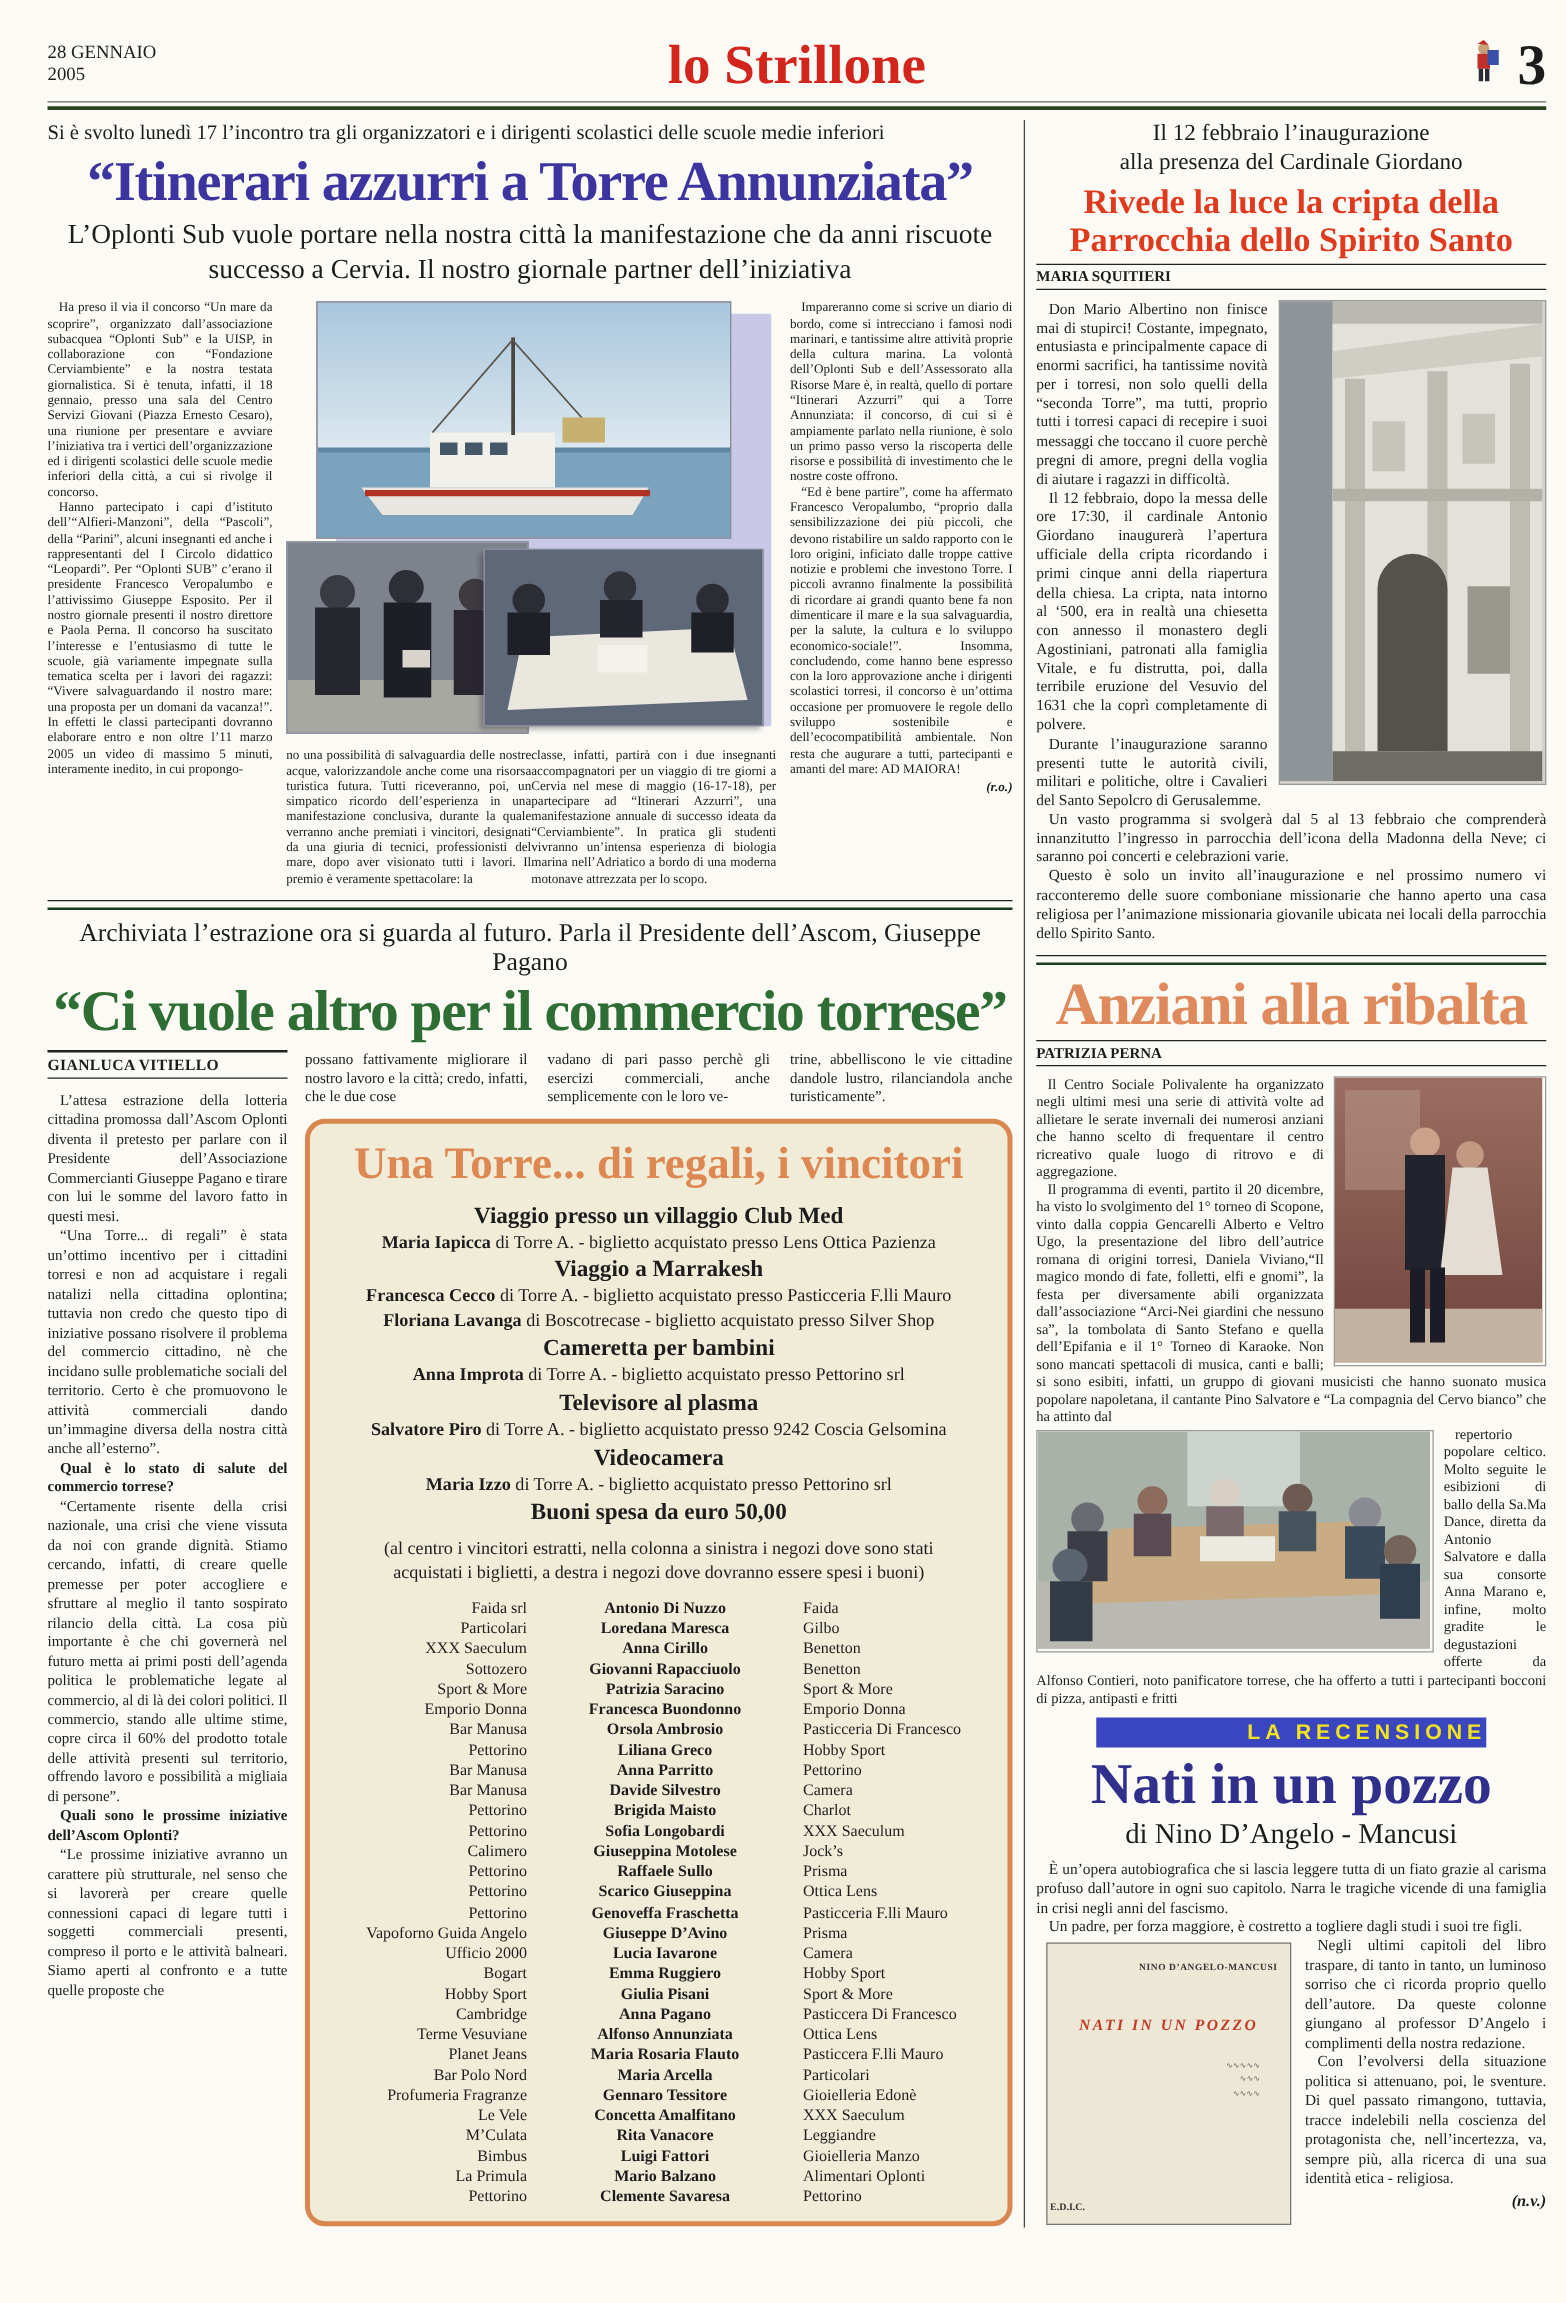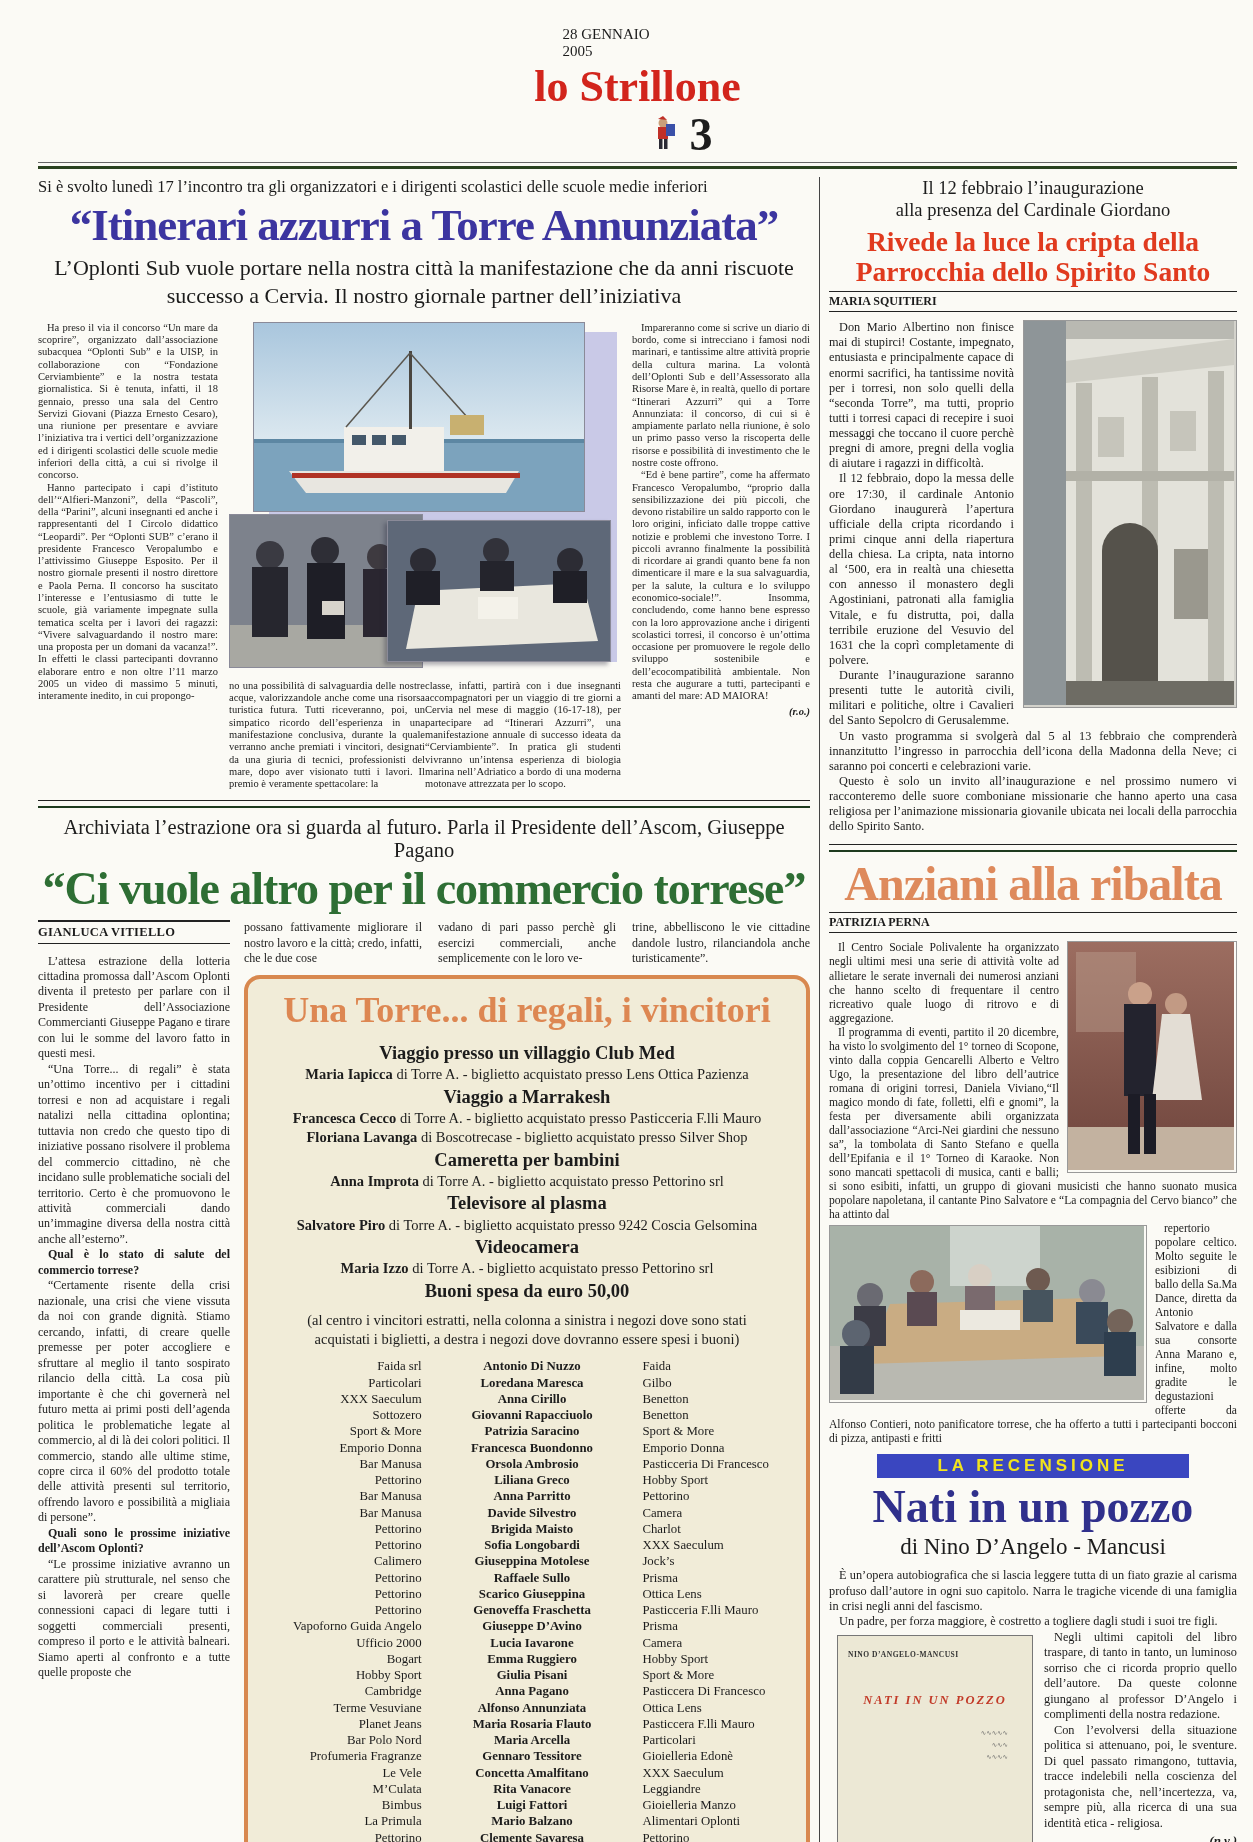--- a/index.html
+++ b/index.html
@@ -1,20 +1,20 @@
 <!DOCTYPE html>
 <html><head>
 <meta charset="utf-8">
 <style>
   html,body{margin:0;padding:0;background:#e8e8e4;}
   .page{width:1253px;height:1842px;background:#fbfaf5;box-sizing:border-box;
         padding:26px 16px 0 38px;font-family:"Liberation Serif",serif;color:#1c1c1c;
         overflow:hidden;position:relative;margin:0 auto;}
   
-  .masthead-row{display:flex;align-items:center;flex-direction:column;}
+  .masthead-row{display:flex;align-items:center;}
   .dateblock{width:150px;font-size:15px;line-height:1.15;}
   .mast-title{flex:1;text-align:center;color:#d2251c;font-size:44px;font-weight:bold;margin:0;}
   .pagebox{width:150px;display:flex;justify-content:flex-end;align-items:center;gap:12px;}
   .pagenum{font-size:46px;font-weight:bold;line-height:1;}
   .header-rule{border-top:1px solid #666;border-bottom:3px solid #2a421f;height:3px;margin-top:4px;}
   
   .main{display:flex;margin-top:8px;}
   .leftsec{width:772px;}
   .vdivider{width:1px;background:#444;margin:0 9px;}
   .rightsec{flex:1;min-width:0;}
@@ -71,29 +71,29 @@
   .cripta-body{font-size:12.3px;line-height:1.23;text-align:justify;}
   .cripta-body p{margin:0;text-indent:10px;}
   .church{float:right;width:212px;height:386px;margin:0 0 5px 9px;border:1px solid #999;background:#d3d2cb;}
   .centro-head{font-size:22px;text-align:center;line-height:1.25;margin:4px 36px 0;}
   .anz-headline{color:#de8a5c;font-size:48px;font-weight:bold;text-align:center;
                 letter-spacing:-1px;margin:2px 0 4px;line-height:1;}
   .anz-body{font-size:11.6px;line-height:1.21;text-align:justify;}
   .anz-body p{margin:0;text-indent:9px;}
   .dancers{float:right;width:168px;height:230px;margin:0 0 5px 8px;border:1px solid #999;}
   .groupphoto{float:left;width:316px;height:176px;margin:3px 8px 3px 0;border:1px solid #999;}
-  .rec-banner{background:#3a46c0;color:#f2e41c;font-weight:bold;text-align:center;font-size:17px;
+  .rec-banner{background:#3a46c0;color:#f2e41c;font-weight:bold;text-align:right;font-size:17px;
               letter-spacing:4px;padding:2px 0;margin:8px 48px 6px;font-family:"Liberation Sans",sans-serif;}
   .rec-headline{color:#30308c;font-size:46px;font-weight:bold;text-align:center;margin:0;line-height:1;}
   .rec-sub{font-size:23px;text-align:center;margin:4px 0 8px;}
   .rec-body{font-size:12.3px;line-height:1.26;text-align:justify;}
   .rec-body p{margin:0;text-indent:10px;}
   .bookcover{float:left;width:196px;height:226px;margin:5px 11px 2px 8px;background:#ece8d5;
              border:1px solid #777;position:relative;box-sizing:border-box;padding:14px 10px;}
-  .bc-author{font-size:7.5px;text-align:left;letter-spacing:.5px;font-weight:bold;color:#333;}
+  .bc-author{font-size:7.5px;text-align:right;letter-spacing:.5px;font-weight:bold;color:#333;}
   .bc-title{font-size:12.5px;text-align:center;color:#c23a28;font-style:italic;font-weight:bold;
             letter-spacing:2px;margin-top:34px;}
   .bc-lines{margin-top:18px;text-align:right;font-size:6.5px;color:#666;line-height:1.8;padding-right:14px;}
   .bc-pub{position:absolute;left:2px;bottom:8px;font-size:8px;font-weight:bold;color:#333;}
   .rec-sig{text-align:right;font-style:italic;font-weight:bold;font-size:13px;margin-top:2px;}
   .clearfix::after{content:"";display:block;clear:both;}
 </style>
 </head>
 <body>
 

